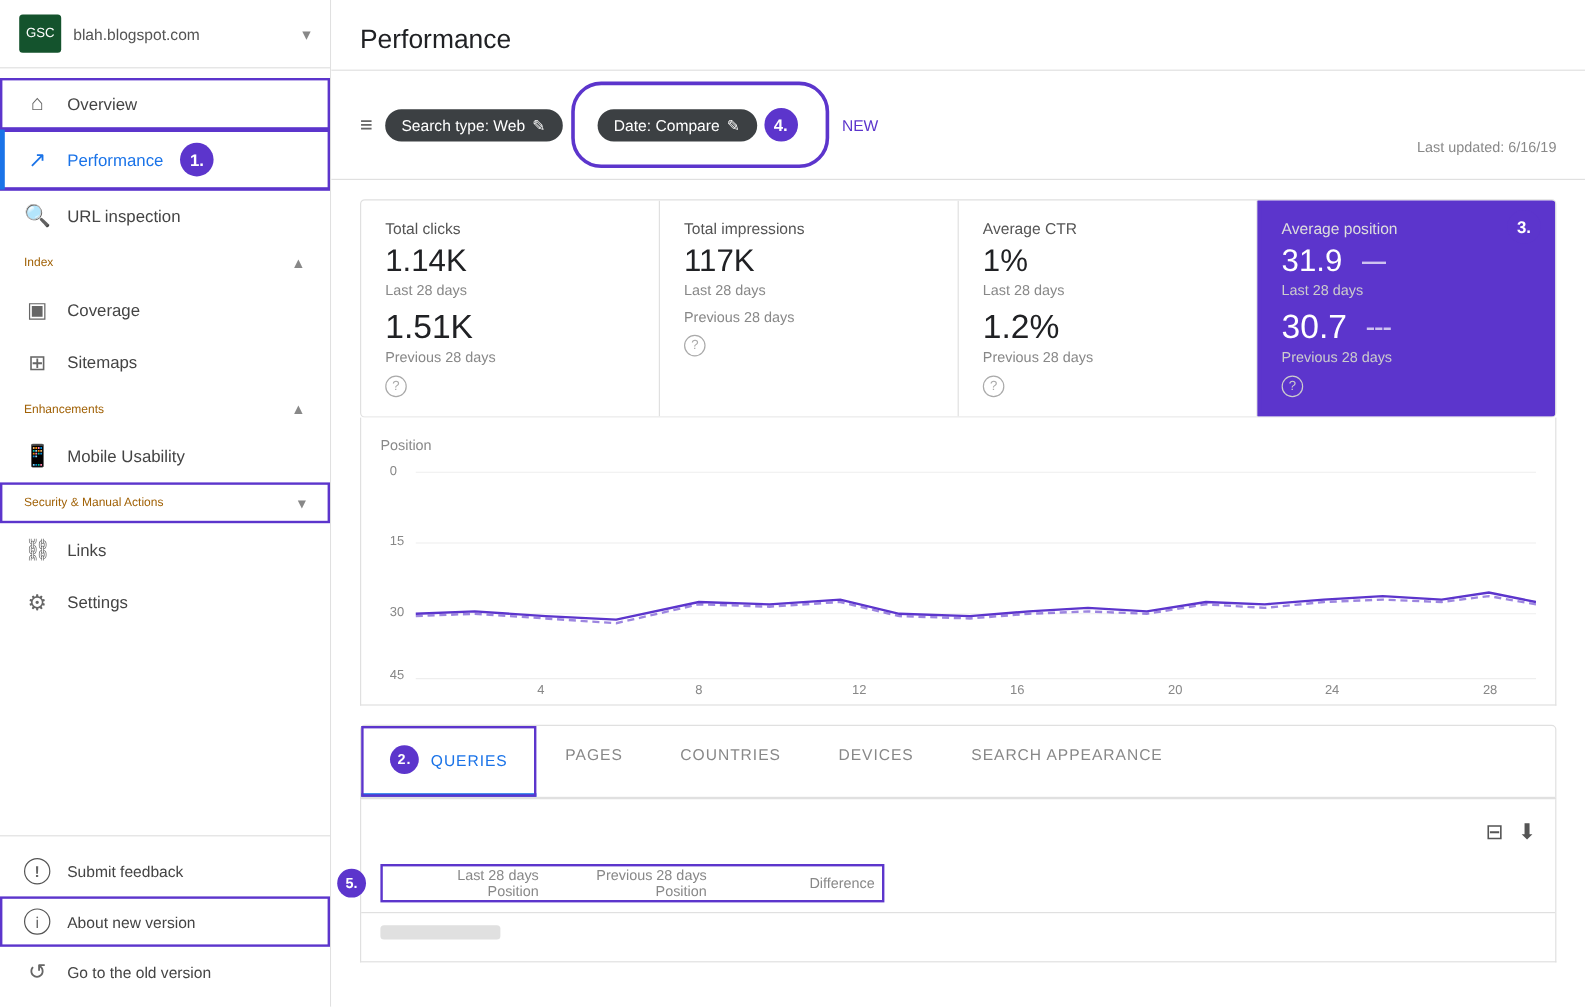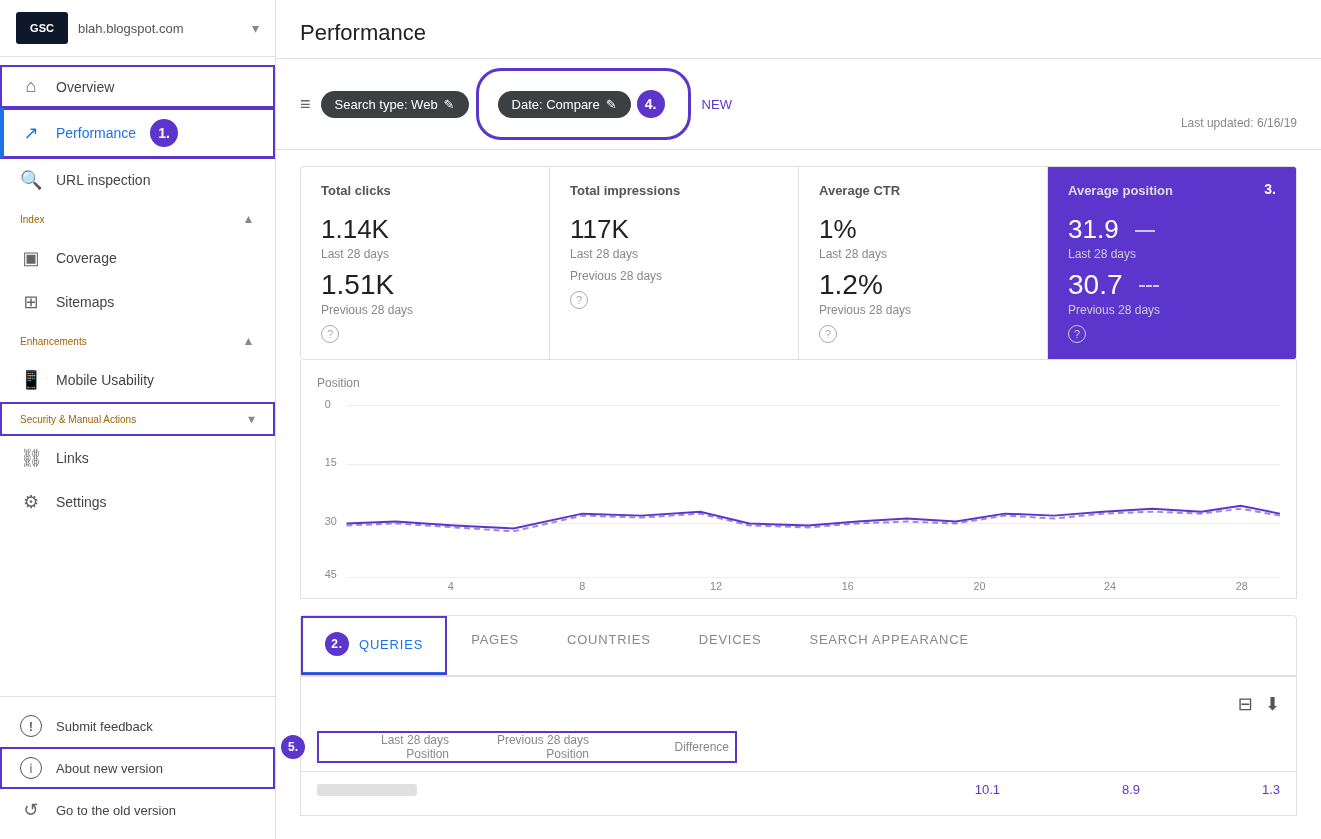--- a/index.html
+++ b/index.html
@@ -17,25 +17,25 @@
       overflow: hidden;
     }
     .sidebar-logo {
       display: flex;
       align-items: center;
       padding: 12px 16px;
       border-bottom: 1px solid #e0e0e0;
       gap: 10px;
     }
     .logo-box {
-      width: 52px; height: 32px;
-      background: #0f172a;
+      width: 35px; height: 32px;
+      background: #14532d;
       border-radius: 3px;
       display: flex; align-items: center; justify-content: center;
-      color: #fff; font-size: 11px; font-weight: bold;
+      color: #fff; font-size: 11px; font-weight: normal;
     }
     .site-name { font-size: 13px; color: #555; flex: 1; }
     .sidebar-chevron { color: #888; font-size: 14px; cursor: pointer; }
 
     .sidebar-nav { flex: 1; overflow-y: auto; padding-top: 8px; }
     .sidebar-item {
       display: flex; align-items: center;
       padding: 11px 20px;
       cursor: pointer; font-size: 14px; color: #444;
       gap: 14px;
@@ -142,21 +142,21 @@
       flex: 1; padding: 16px 20px;
       border-right: 1px solid #e0e0e0;
       cursor: pointer;
     }
     .metric-card:last-child { border-right: none; }
     .metric-card.highlighted {
       background: #5c35cc;
       color: #fff;
       outline: 3px solid #5c35cc;
     }
-    .metric-label { font-size: 13px; color: #555; margin-bottom: 16px; font-weight: bold; }
+    .metric-label { font-size: 13px; color: #555; margin-bottom: 4px; }
     .metric-card.highlighted .metric-label { color: #ddd; }
     .metric-value { font-size: 26px; font-weight: 400; color: #202124; margin-bottom: 2px; }
     .metric-card.highlighted .metric-value { color: #fff; }
     .metric-period { font-size: 12px; color: #888; margin-bottom: 8px; }
     .metric-card.highlighted .metric-period { color: #ccc; }
     .metric-compare-value { font-size: 28px; color: #202124; margin-bottom: 2px; }
     .metric-card.highlighted .metric-compare-value { color: #fff; }
     .metric-compare-period { font-size: 12px; color: #888; }
     .metric-card.highlighted .metric-compare-period { color: #ccc; }
     .metric-dash { display: inline-block; width: 20px; height: 2px; background: rgba(255,255,255,0.7); margin-left: 8px; vertical-align: middle; }
@@ -476,20 +476,15 @@
         <div class="table-col-value" style="white-space:pre-line; font-size:12px; color:#888; text-align:right;">Previous 28 days
 Position</div>
         <div class="table-col-value" style="white-space:pre-line; font-size:12px; color:#888; text-align:right;">Difference</div>
       </div>
     </div>
 
     <div class="table-row">
       <div class="table-col-query">
         <div class="query-text-placeholder"></div>
       </div>
-      <div class="table-col-data">
-        <div class="data-value purple">10.1</div>
-        <div class="data-value purple">8.9</div>
-        <div class="data-value purple">1.3</div>
-      </div>
     </div>
   </div>
 </main>
 
 </body></html>

